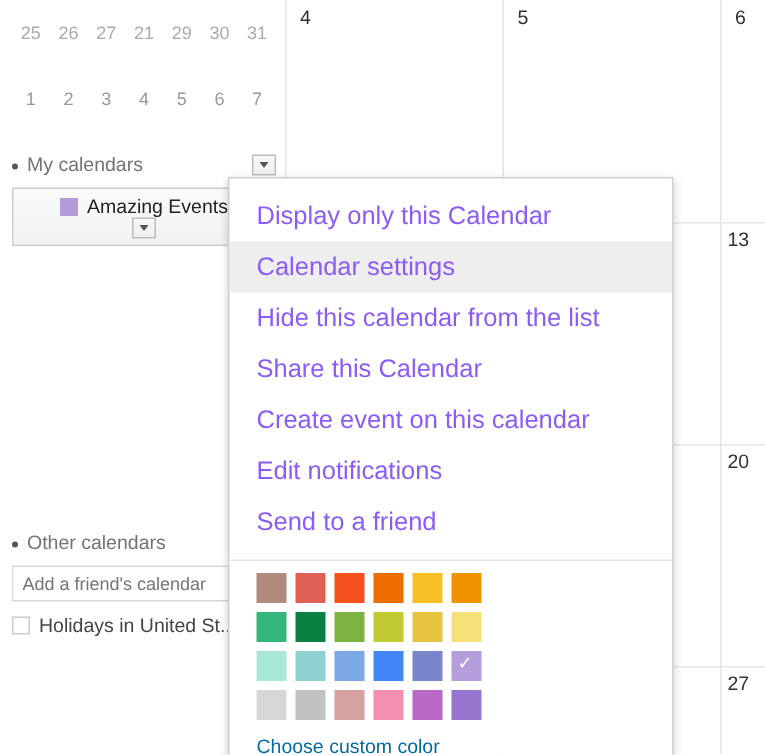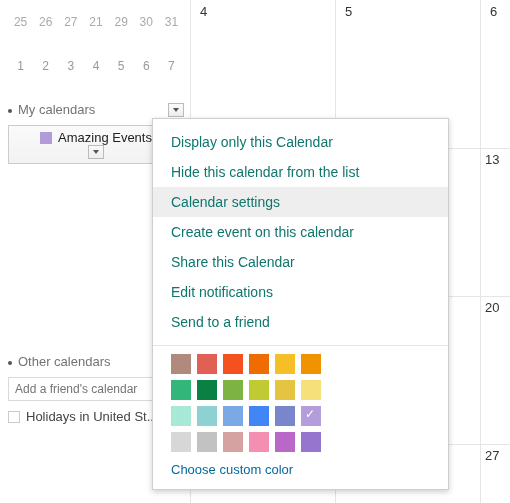--- a/index.html
+++ b/index.html
@@ -119,22 +119,22 @@
     left: 152px;
     top: 118px;
     width: 297px;
     background: #fff;
     border: 1px solid #cfcfcf;
     box-shadow: 0 2px 6px rgba(0,0,0,.2);
     padding: 8px 0;
   }
   .menu-item {
     padding: 7px 18px;
-    font-size: 14px;
-    color: #0f766e;
+    font-size: 17px;
+    color: #8b5cf6;
     cursor: pointer;
   }
   .menu-item.hover { background: #eee; }
   .menu-sep { height: 1px; background: #e5e5e5; margin: 8px 0; }
   .color-grid {
     padding: 0 18px;
     display: grid;
     grid-template-columns: repeat(6, 20px);
     grid-auto-rows: 20px;
     gap: 6px;
@@ -240,24 +240,24 @@
   <div class="daynum" style="left:10px; top:4px">4</div>
   <div class="daynum" style="left:155px; top:4px">5</div>
   <div class="daynum" style="left:300px; top:4px">6</div>
   <div class="daynum" style="left:295px; top:152px">13</div>
   <div class="daynum" style="left:295px; top:300px">20</div>
   <div class="daynum" style="left:295px; top:448px">27</div>
 </div>
 
 <div class="menu" id="menu">
     <div class="menu-item">Display only this Calendar</div>
+    <div class="menu-item hover">Calendar settings</div>
     <div class="menu-item">Hide this calendar from the list</div>
-    <div class="menu-item hover">Calendar settings</div>
+    <div class="menu-item">Share this Calendar</div>
     <div class="menu-item">Create event on this calendar</div>
-    <div class="menu-item">Share this Calendar</div>
     <div class="menu-item">Edit notifications</div>
     <div class="menu-item">Send to a friend</div>
     <div class="menu-sep"></div>
     <div class="color-grid">
       <div class="color-cell" style="background: rgb(176, 139, 125);"></div>
       <div class="color-cell" style="background: rgb(224, 96, 85);"></div>
       <div class="color-cell" style="background: rgb(244, 81, 30);"></div>
       <div class="color-cell" style="background: rgb(239, 108, 0);"></div>
       <div class="color-cell" style="background: rgb(246, 191, 38);"></div>
       <div class="color-cell" style="background: rgb(240, 147, 0);"></div>

